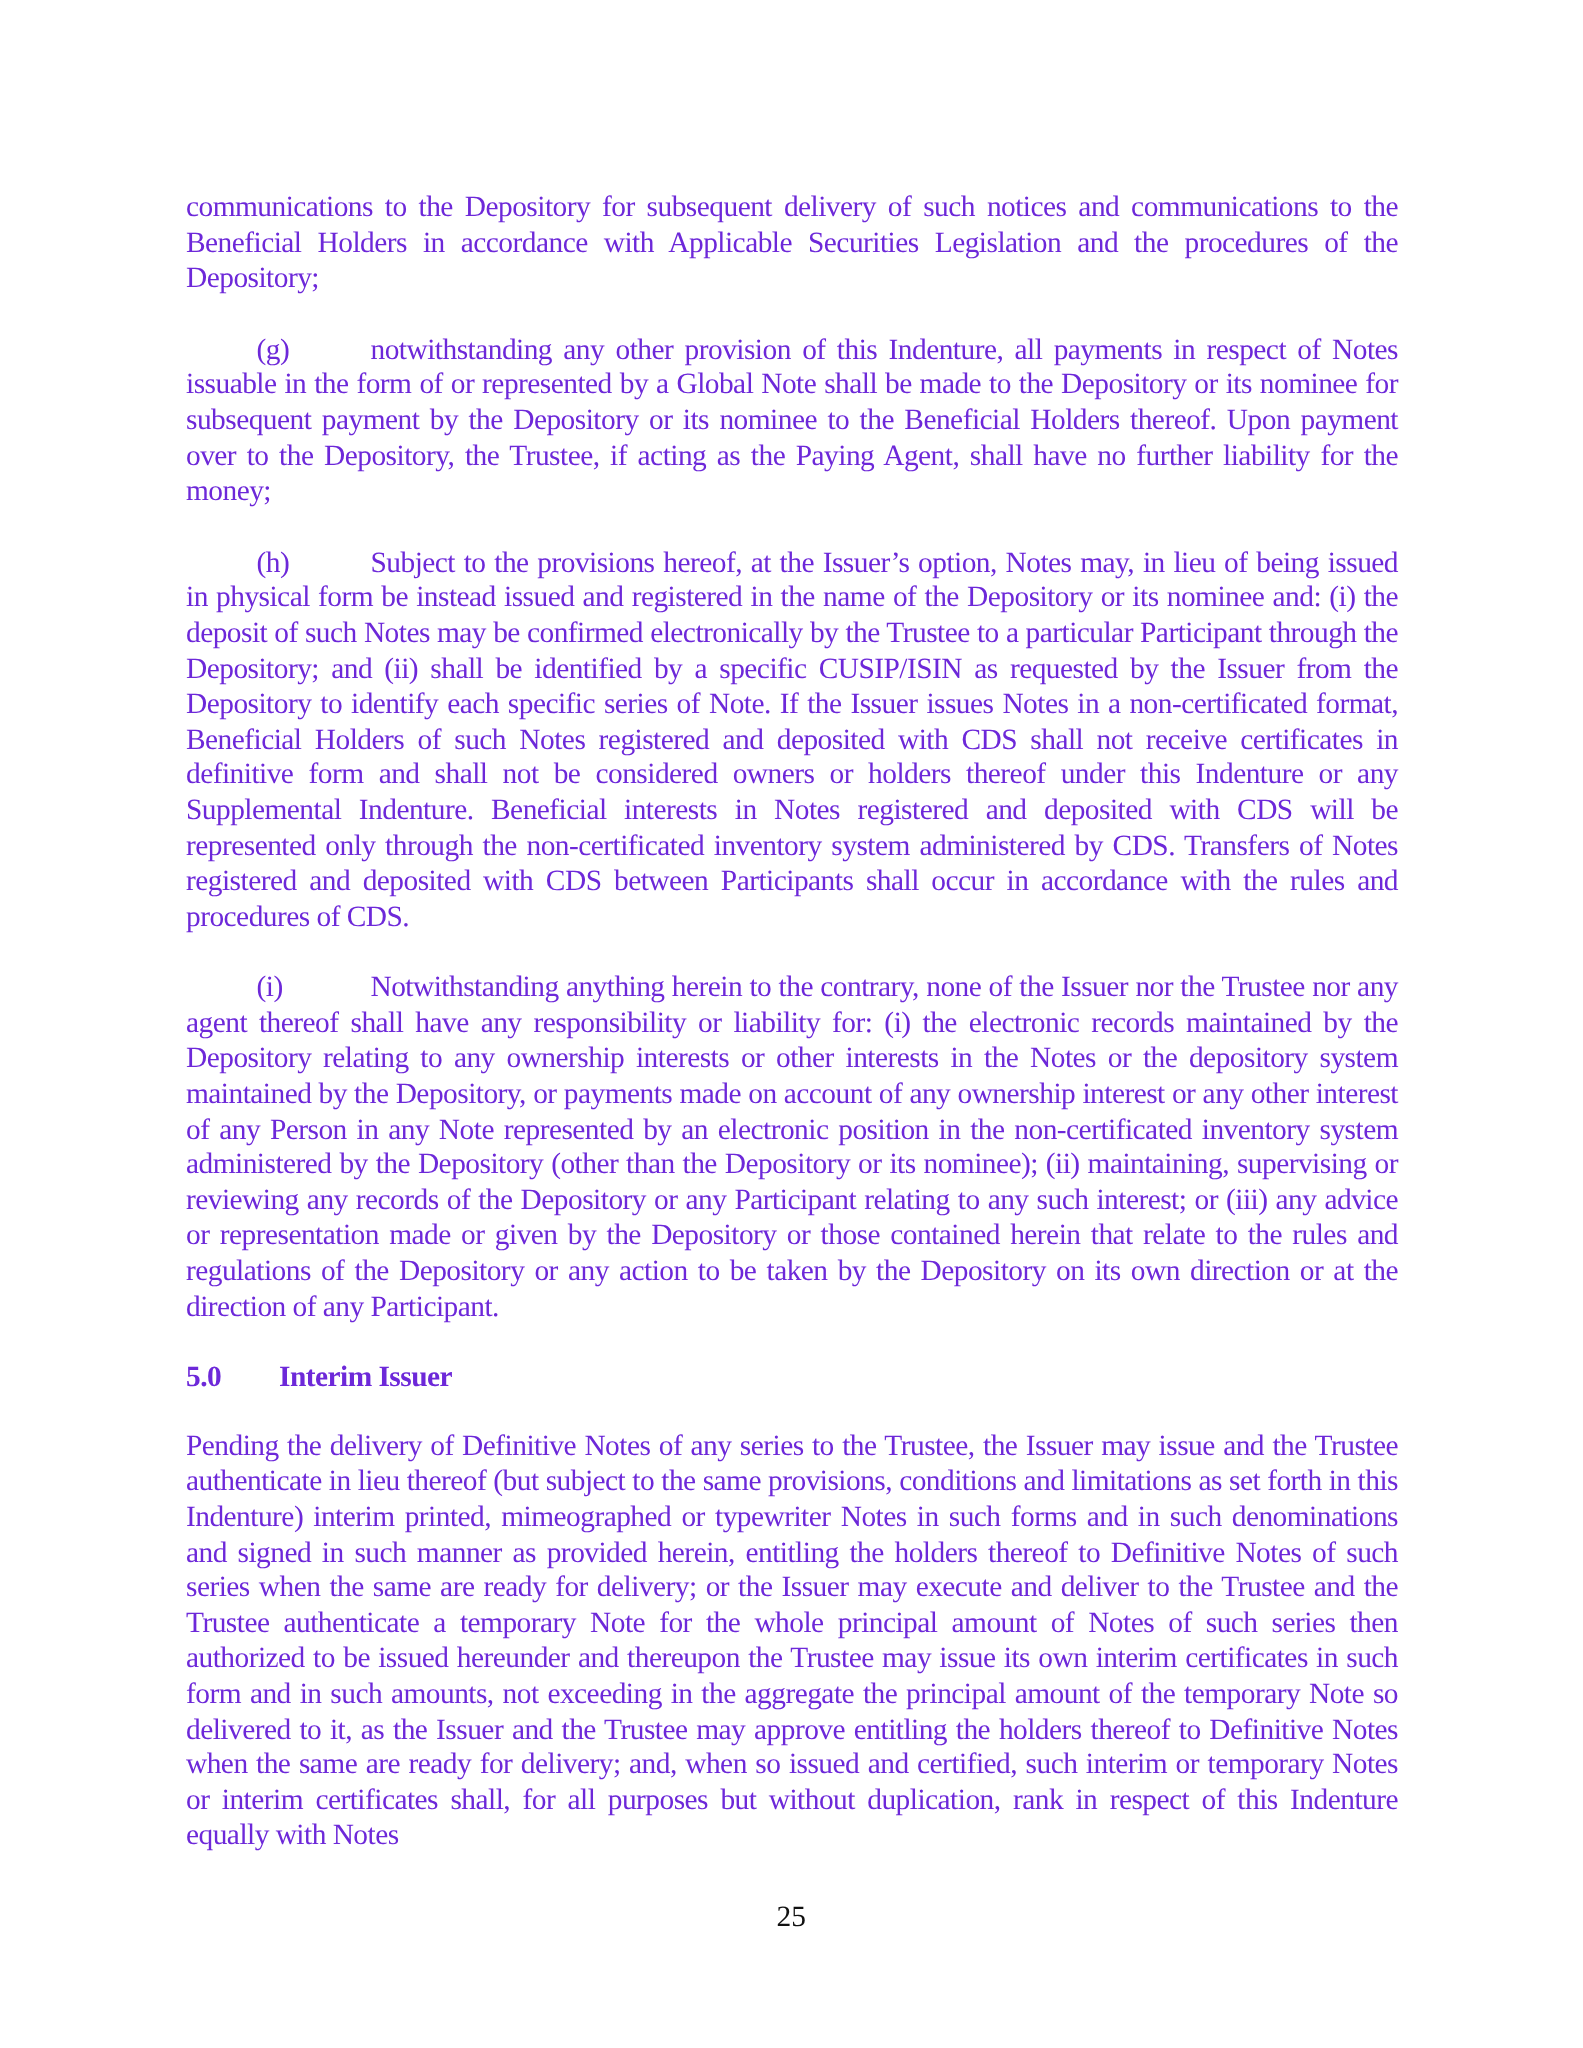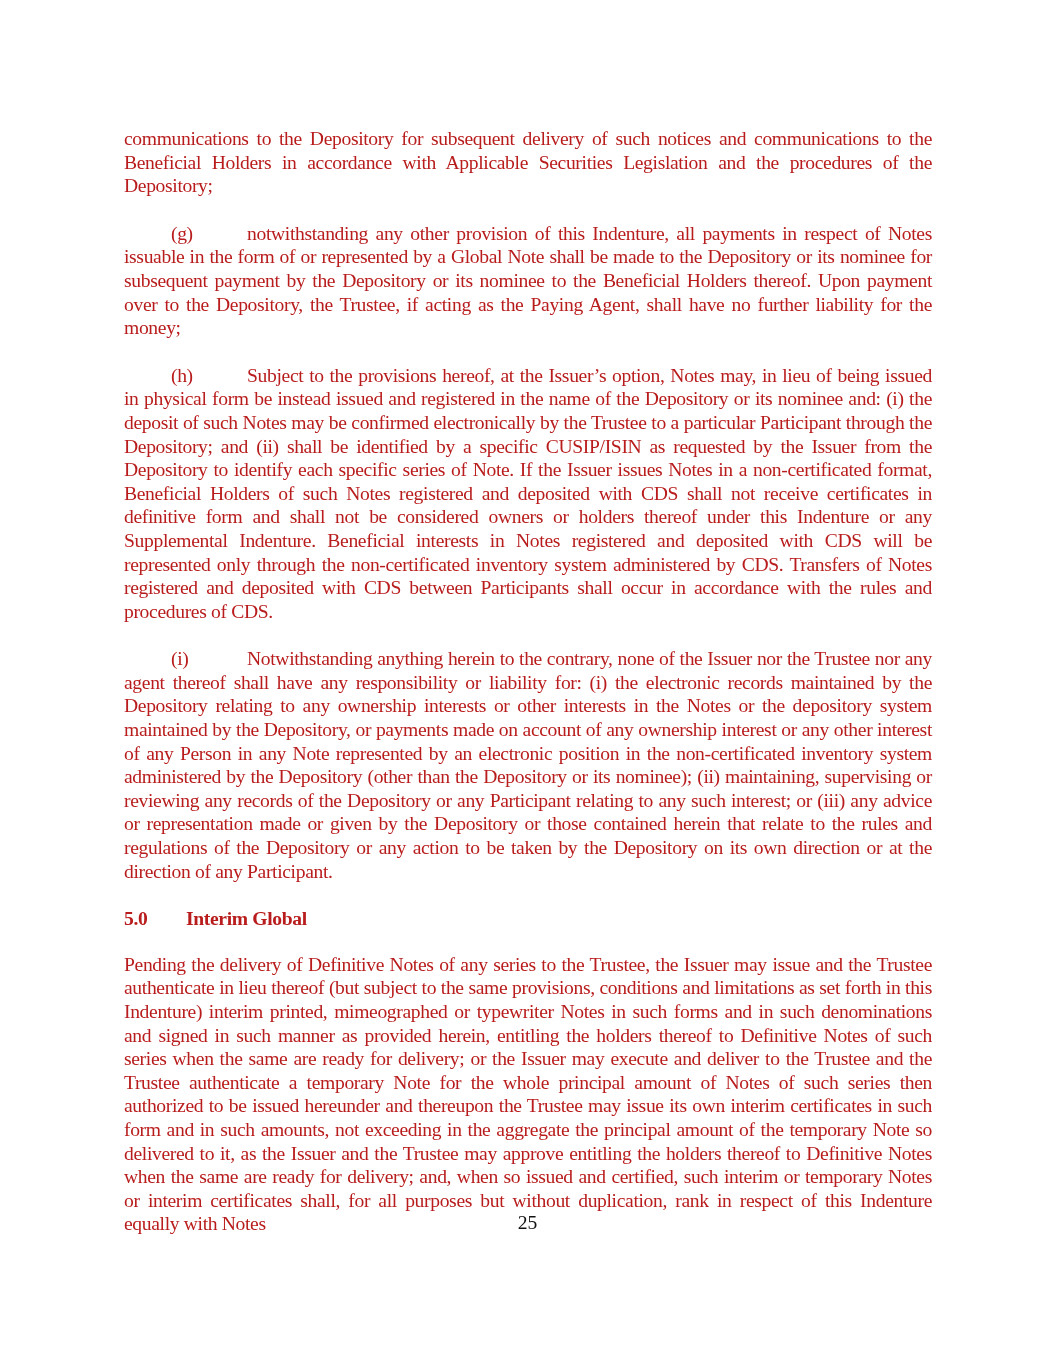--- a/index.html
+++ b/index.html
@@ -1,43 +1,43 @@
 <!DOCTYPE html>
 <html><head>
 <meta charset="utf-8">
 <style>
   html, body { margin: 0; padding: 0; background: #ffffff; }
   body { width: 1055px; height: 1365px; position: relative; overflow: hidden; }
   .page {
     position: absolute; left: 124px; top: 127px; width: 808px;
     font-family: "Liberation Serif", "DejaVu Serif", serif;
-    font-size: 19.6px; line-height: 23.6px; color: #b91c1c;
+    font-size: 19.6px; line-height: 23.6px; color: #6d28d9;
     letter-spacing: -0.35px;
   }
   .para { margin: 0 0 24px 0; text-align: justify; }
   .para.first { margin-bottom: 24px; }
   .indent { display: inline-block; width: 47px; }
   .label { display: inline-block; width: 76px; }
   .heading { font-weight: bold; margin: 0 0 22px 0; }
   .heading .num { display: inline-block; width: 62px; }
   .page-number {
-    position: absolute; top: 1212px; left: 0; width: 1055px; text-align: center;
+    position: absolute; top: 1268px; left: 0; width: 1055px; text-align: center;
     font-family: "Liberation Serif", "DejaVu Serif", serif; font-size: 19.6px; color: #111111;
   }
 </style>
 </head>
 <body>
 
 <div class="page">
   <p class="para first">communications to the Depository for subsequent delivery of such notices and communications to the Beneficial Holders in accordance with Applicable Securities Legislation and the procedures of the Depository;</p>
 
   <p class="para"><span class="indent"></span><span class="label">(g)</span><span>notwithstanding any other provision of this Indenture, all payments in respect of Notes issuable in the form of or represented by a Global Note shall be made to the Depository or its nominee for subsequent payment by the Depository or its nominee to the Beneficial Holders thereof. Upon payment over to the Depository, the Trustee, if acting as the Paying Agent, shall have no further liability for the money;</span></p>
 
   <p class="para"><span class="indent"></span><span class="label">(h)</span><span>Subject to the provisions hereof, at the Issuer’s option, Notes may, in lieu of being issued in physical form be instead issued and registered in the name of the Depository or its nominee and: (i) the deposit of such Notes may be confirmed electronically by the Trustee to a particular Participant through the Depository; and (ii) shall be identified by a specific CUSIP/ISIN as requested by the Issuer from the Depository to identify each specific series of Note. If the Issuer issues Notes in a non-certificated format, Beneficial Holders of such Notes registered and deposited with CDS shall not receive certificates in definitive form and shall not be considered owners or holders thereof under this Indenture or any Supplemental Indenture. Beneficial interests in Notes registered and deposited with CDS will be represented only through the non-certificated inventory system administered by CDS. Transfers of Notes registered and deposited with CDS between Participants shall occur in accordance with the rules and procedures of CDS.</span></p>
 
   <p class="para"><span class="indent"></span><span class="label">(i)</span><span>Notwithstanding anything herein to the contrary, none of the Issuer nor the Trustee nor any agent thereof shall have any responsibility or liability for: (i) the electronic records maintained by the Depository relating to any ownership interests or other interests in the Notes or the depository system maintained by the Depository, or payments made on account of any ownership interest or any other interest of any Person in any Note represented by an electronic position in the non-certificated inventory system administered by the Depository (other than the Depository or its nominee); (ii) maintaining, supervising or reviewing any records of the Depository or any Participant relating to any such interest; or (iii) any advice or representation made or given by the Depository or those contained herein that relate to the rules and regulations of the Depository or any action to be taken by the Depository on its own direction or at the direction of any Participant.</span></p>
 
-  <p class="heading"><span class="num">5.0</span><span>Interim Global</span></p>
+  <p class="heading"><span class="num">5.0</span><span>Interim Issuer</span></p>
 
   <p class="para">Pending the delivery of Definitive Notes of any series to the Trustee, the Issuer may issue and the Trustee authenticate in lieu thereof (but subject to the same provisions, conditions and limitations as set forth in this Indenture) interim printed, mimeographed or typewriter Notes in such forms and in such denominations and signed in such manner as provided herein, entitling the holders thereof to Definitive Notes of such series when the same are ready for delivery; or the Issuer may execute and deliver to the Trustee and the Trustee authenticate a temporary Note for the whole principal amount of Notes of such series then authorized to be issued hereunder and thereupon the Trustee may issue its own interim certificates in such form and in such amounts, not exceeding in the aggregate the principal amount of the temporary Note so delivered to it, as the Issuer and the Trustee may approve entitling the holders thereof to Definitive Notes when the same are ready for delivery; and, when so issued and certified, such interim or temporary Notes or interim certificates shall, for all purposes but without duplication, rank in respect of this Indenture equally with Notes</p>
 </div>
 
 <div class="page-number">25</div>
 
 </body></html>

